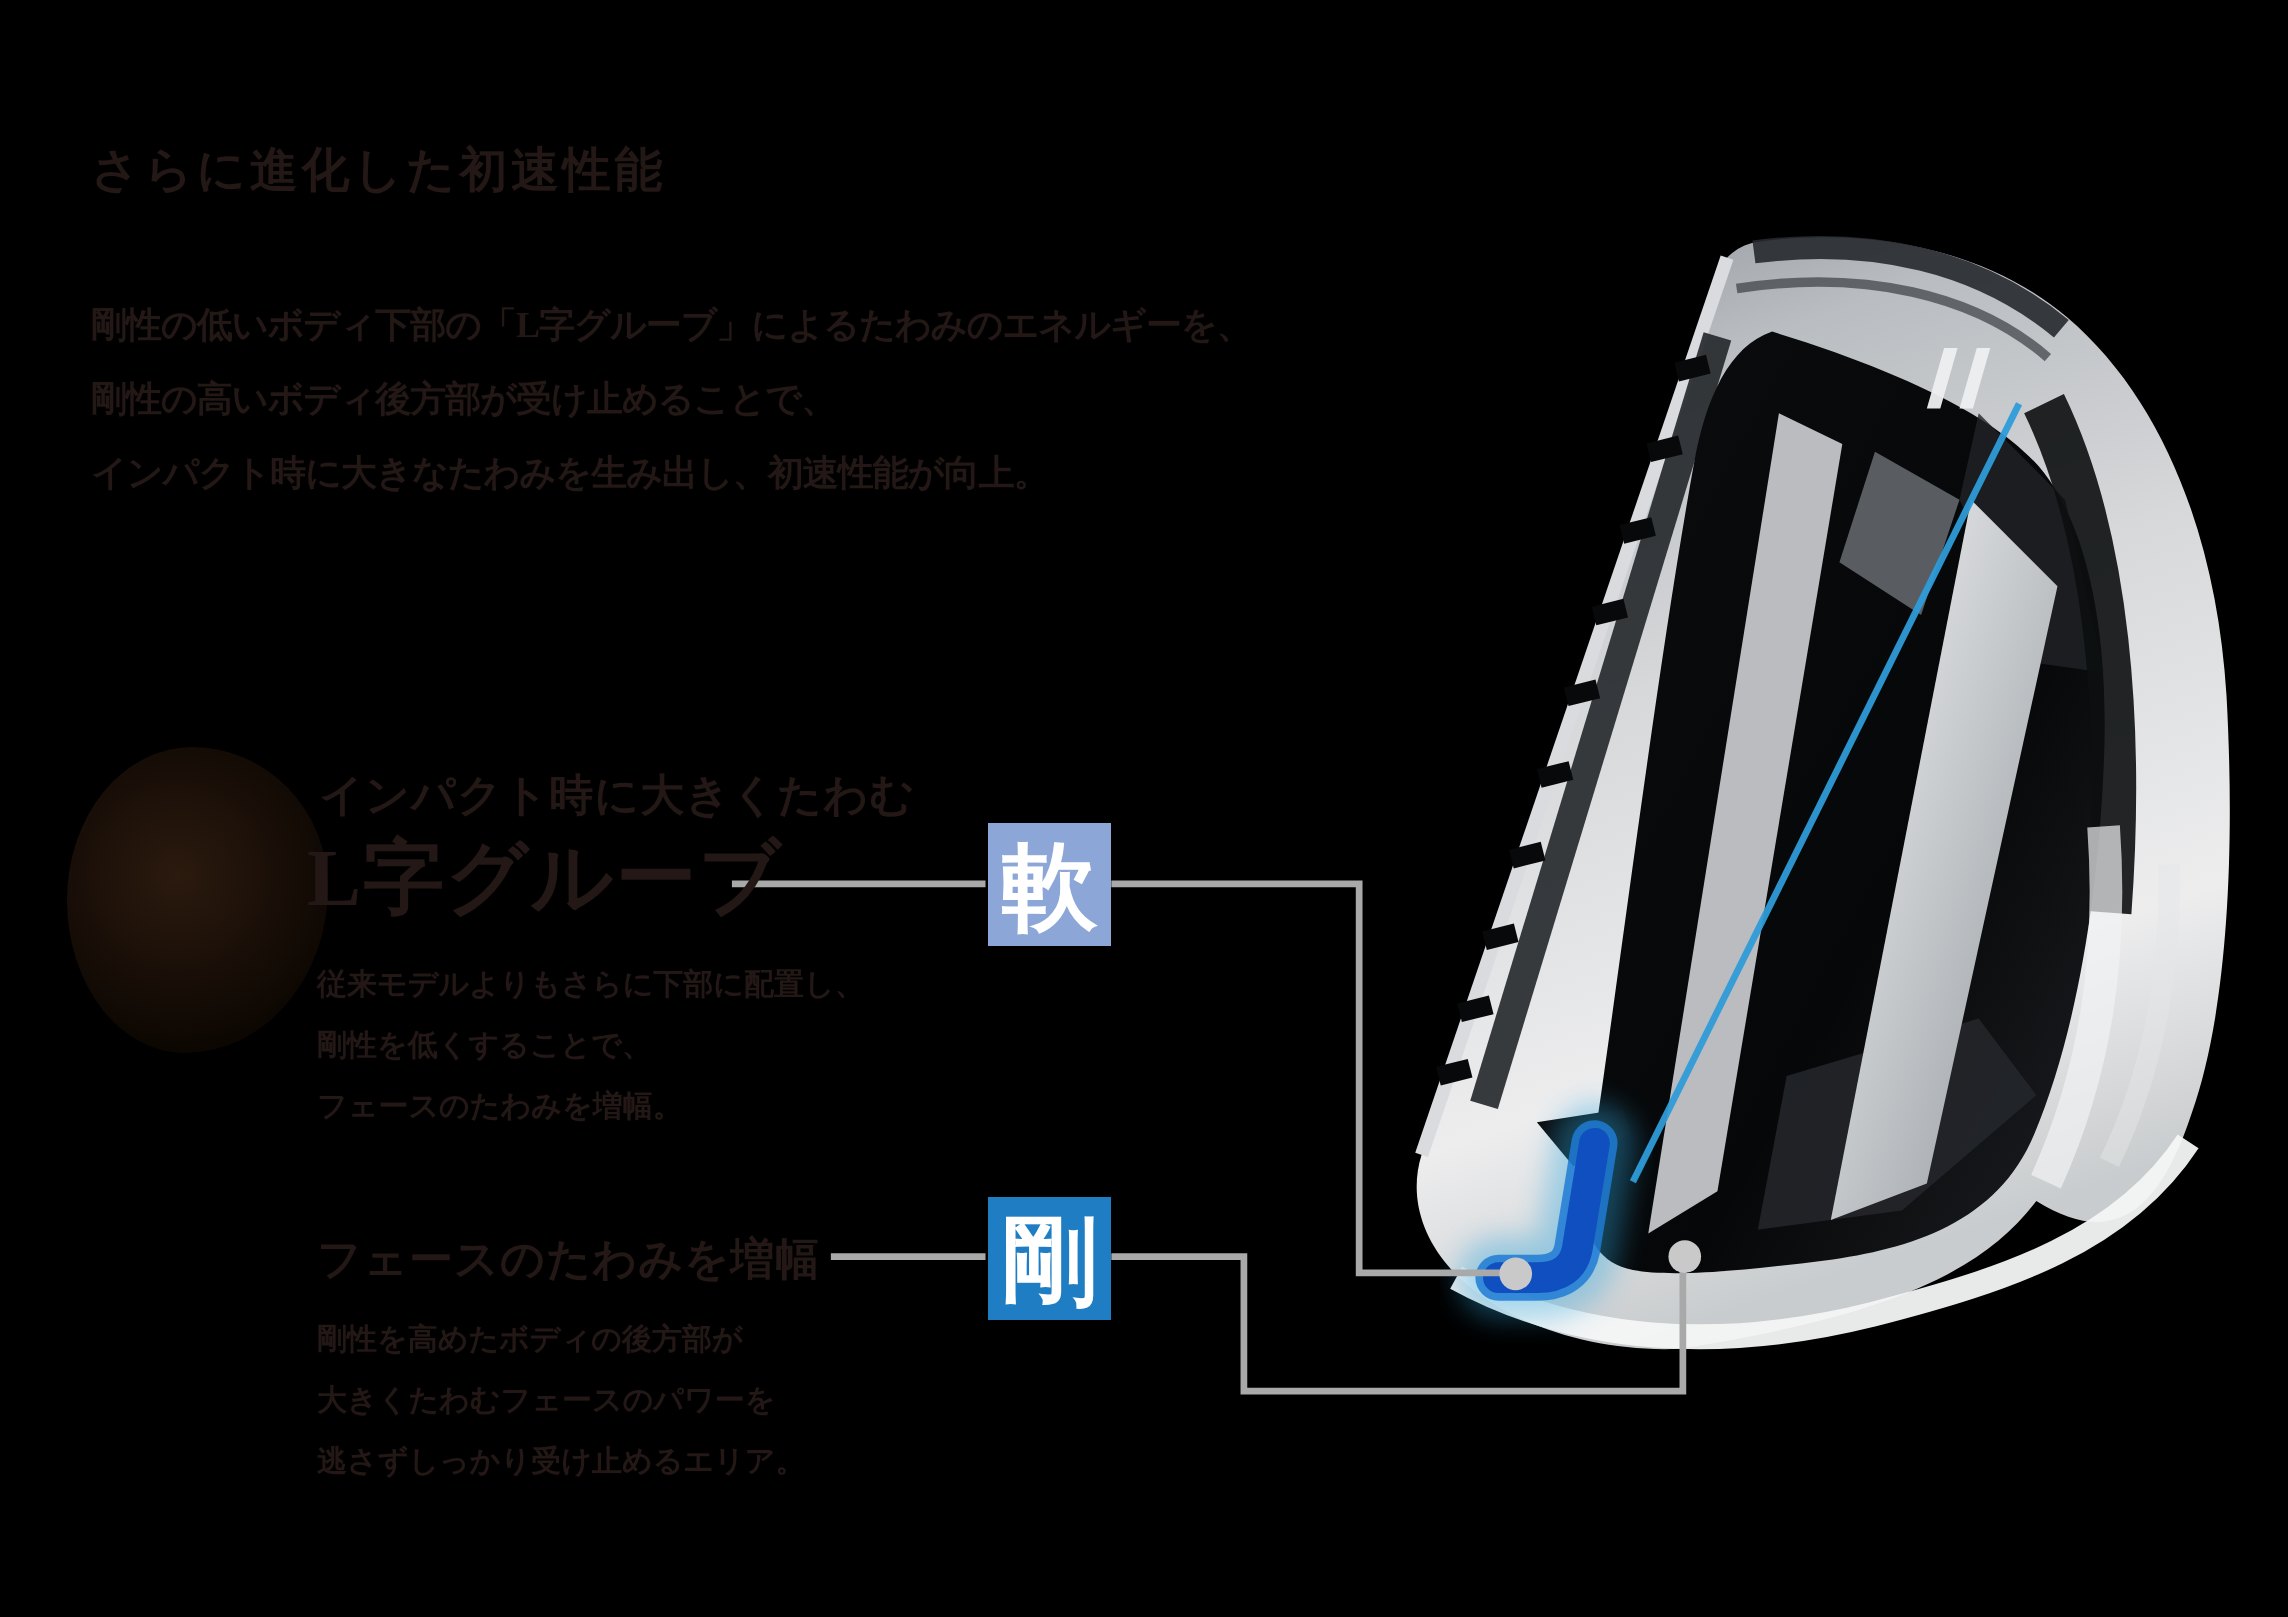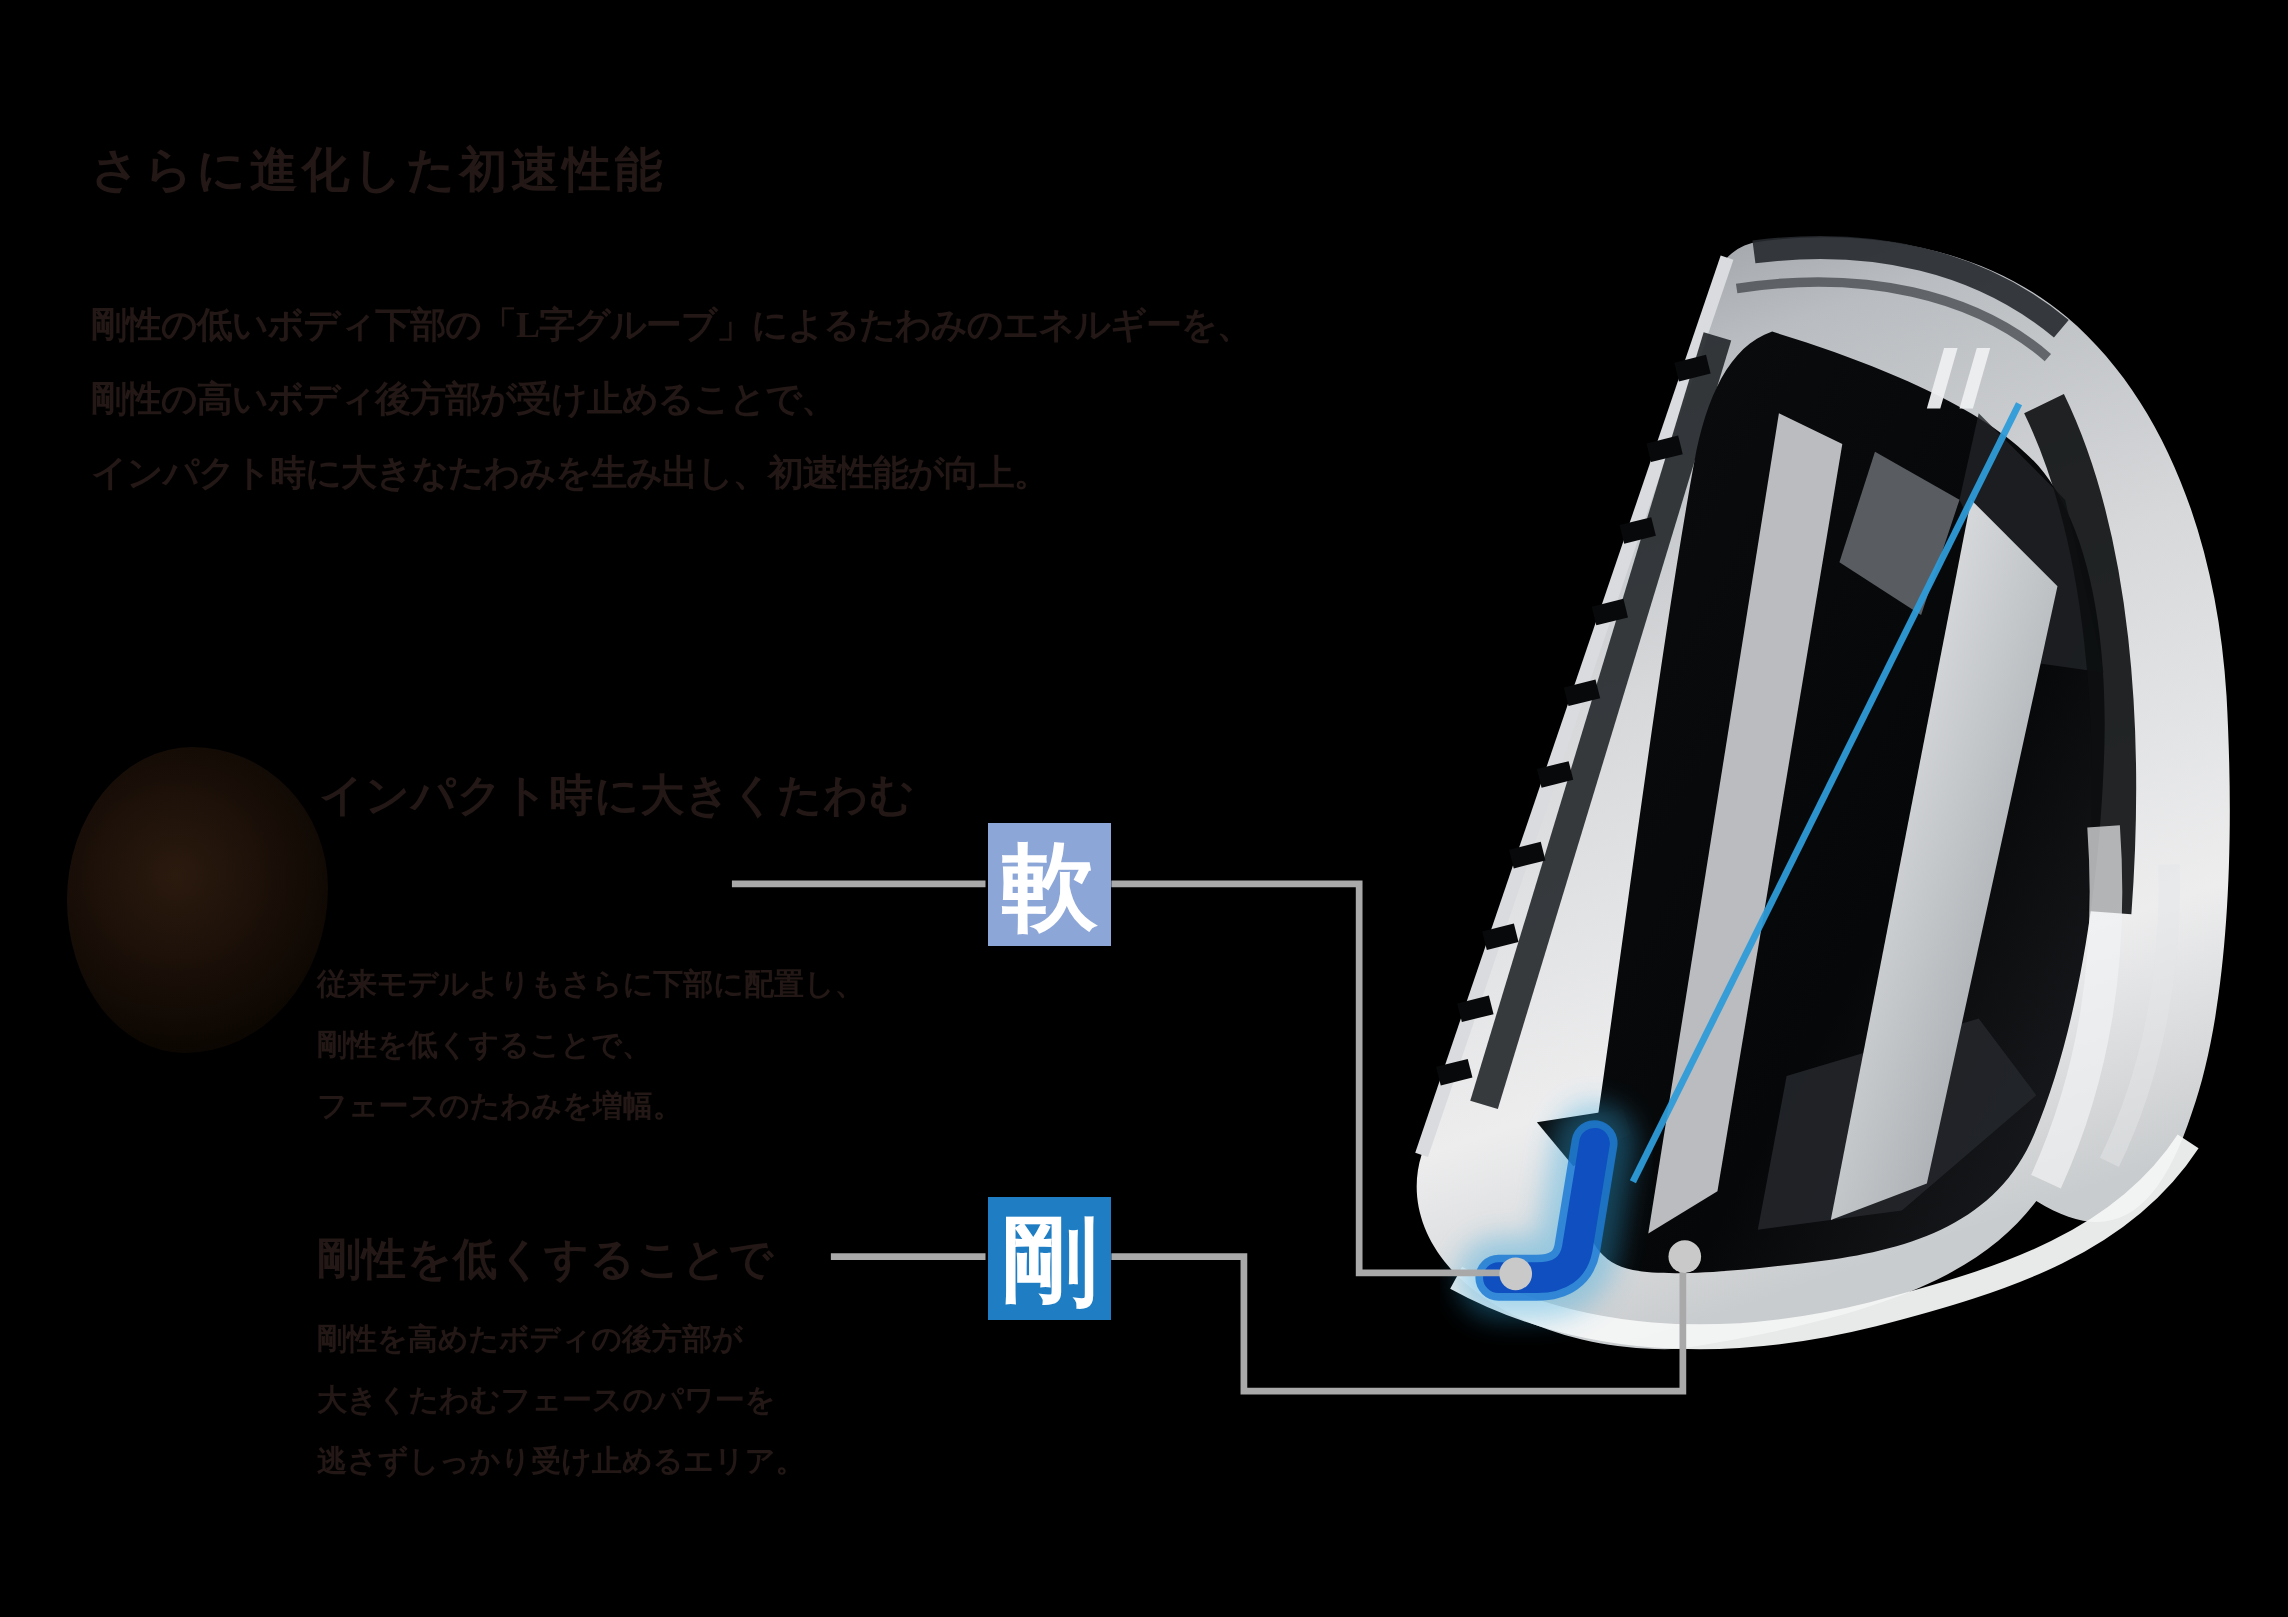--- a/index.html
+++ b/index.html
@@ -174,27 +174,28 @@
 
   <div class="abs eyebrow-main">さらに進化した初速性能</div>
   <div class="abs intro">
     <div>剛性の低いボディ下部の「L字グルーブ」によるたわみのエネルギーを、</div>
     <div>剛性の高いボディ後方部が受け止めることで、</div>
     <div>インパクト時に大きなたわみを生み出し、初速性能が向上。</div>
   </div>
 
   <div class="abs blob"></div>
   <div class="abs callout-eyebrow soft-eyebrow">インパクト時に大きくたわむ</div>
+  <div class="abs soft-title">L字グルーブ</div>
   <div class="abs callout-body soft-body">
     <div>従来モデルよりもさらに下部に配置し、</div>
     <div>剛性を低くすることで、</div>
     <div>フェースのたわみを増幅。</div>
   </div>
 
-  <div class="abs callout-eyebrow rigid-title">剛性を低くすることで</div>
+  <div class="abs callout-eyebrow rigid-title">フェースのたわみを増幅</div>
   <div class="abs callout-body rigid-body">
     <div>剛性を高めたボディの後方部が</div>
     <div>大きくたわむフェースのパワーを</div>
     <div>逃さずしっかり受け止めるエリア。</div>
   </div>
 
   <div class="abs badge badge-soft" style="background: rgb(140, 166, 216);">軟</div>
   <div class="abs badge badge-rigid" style="background: rgb(31, 126, 195);">剛</div>
 
 </div>

